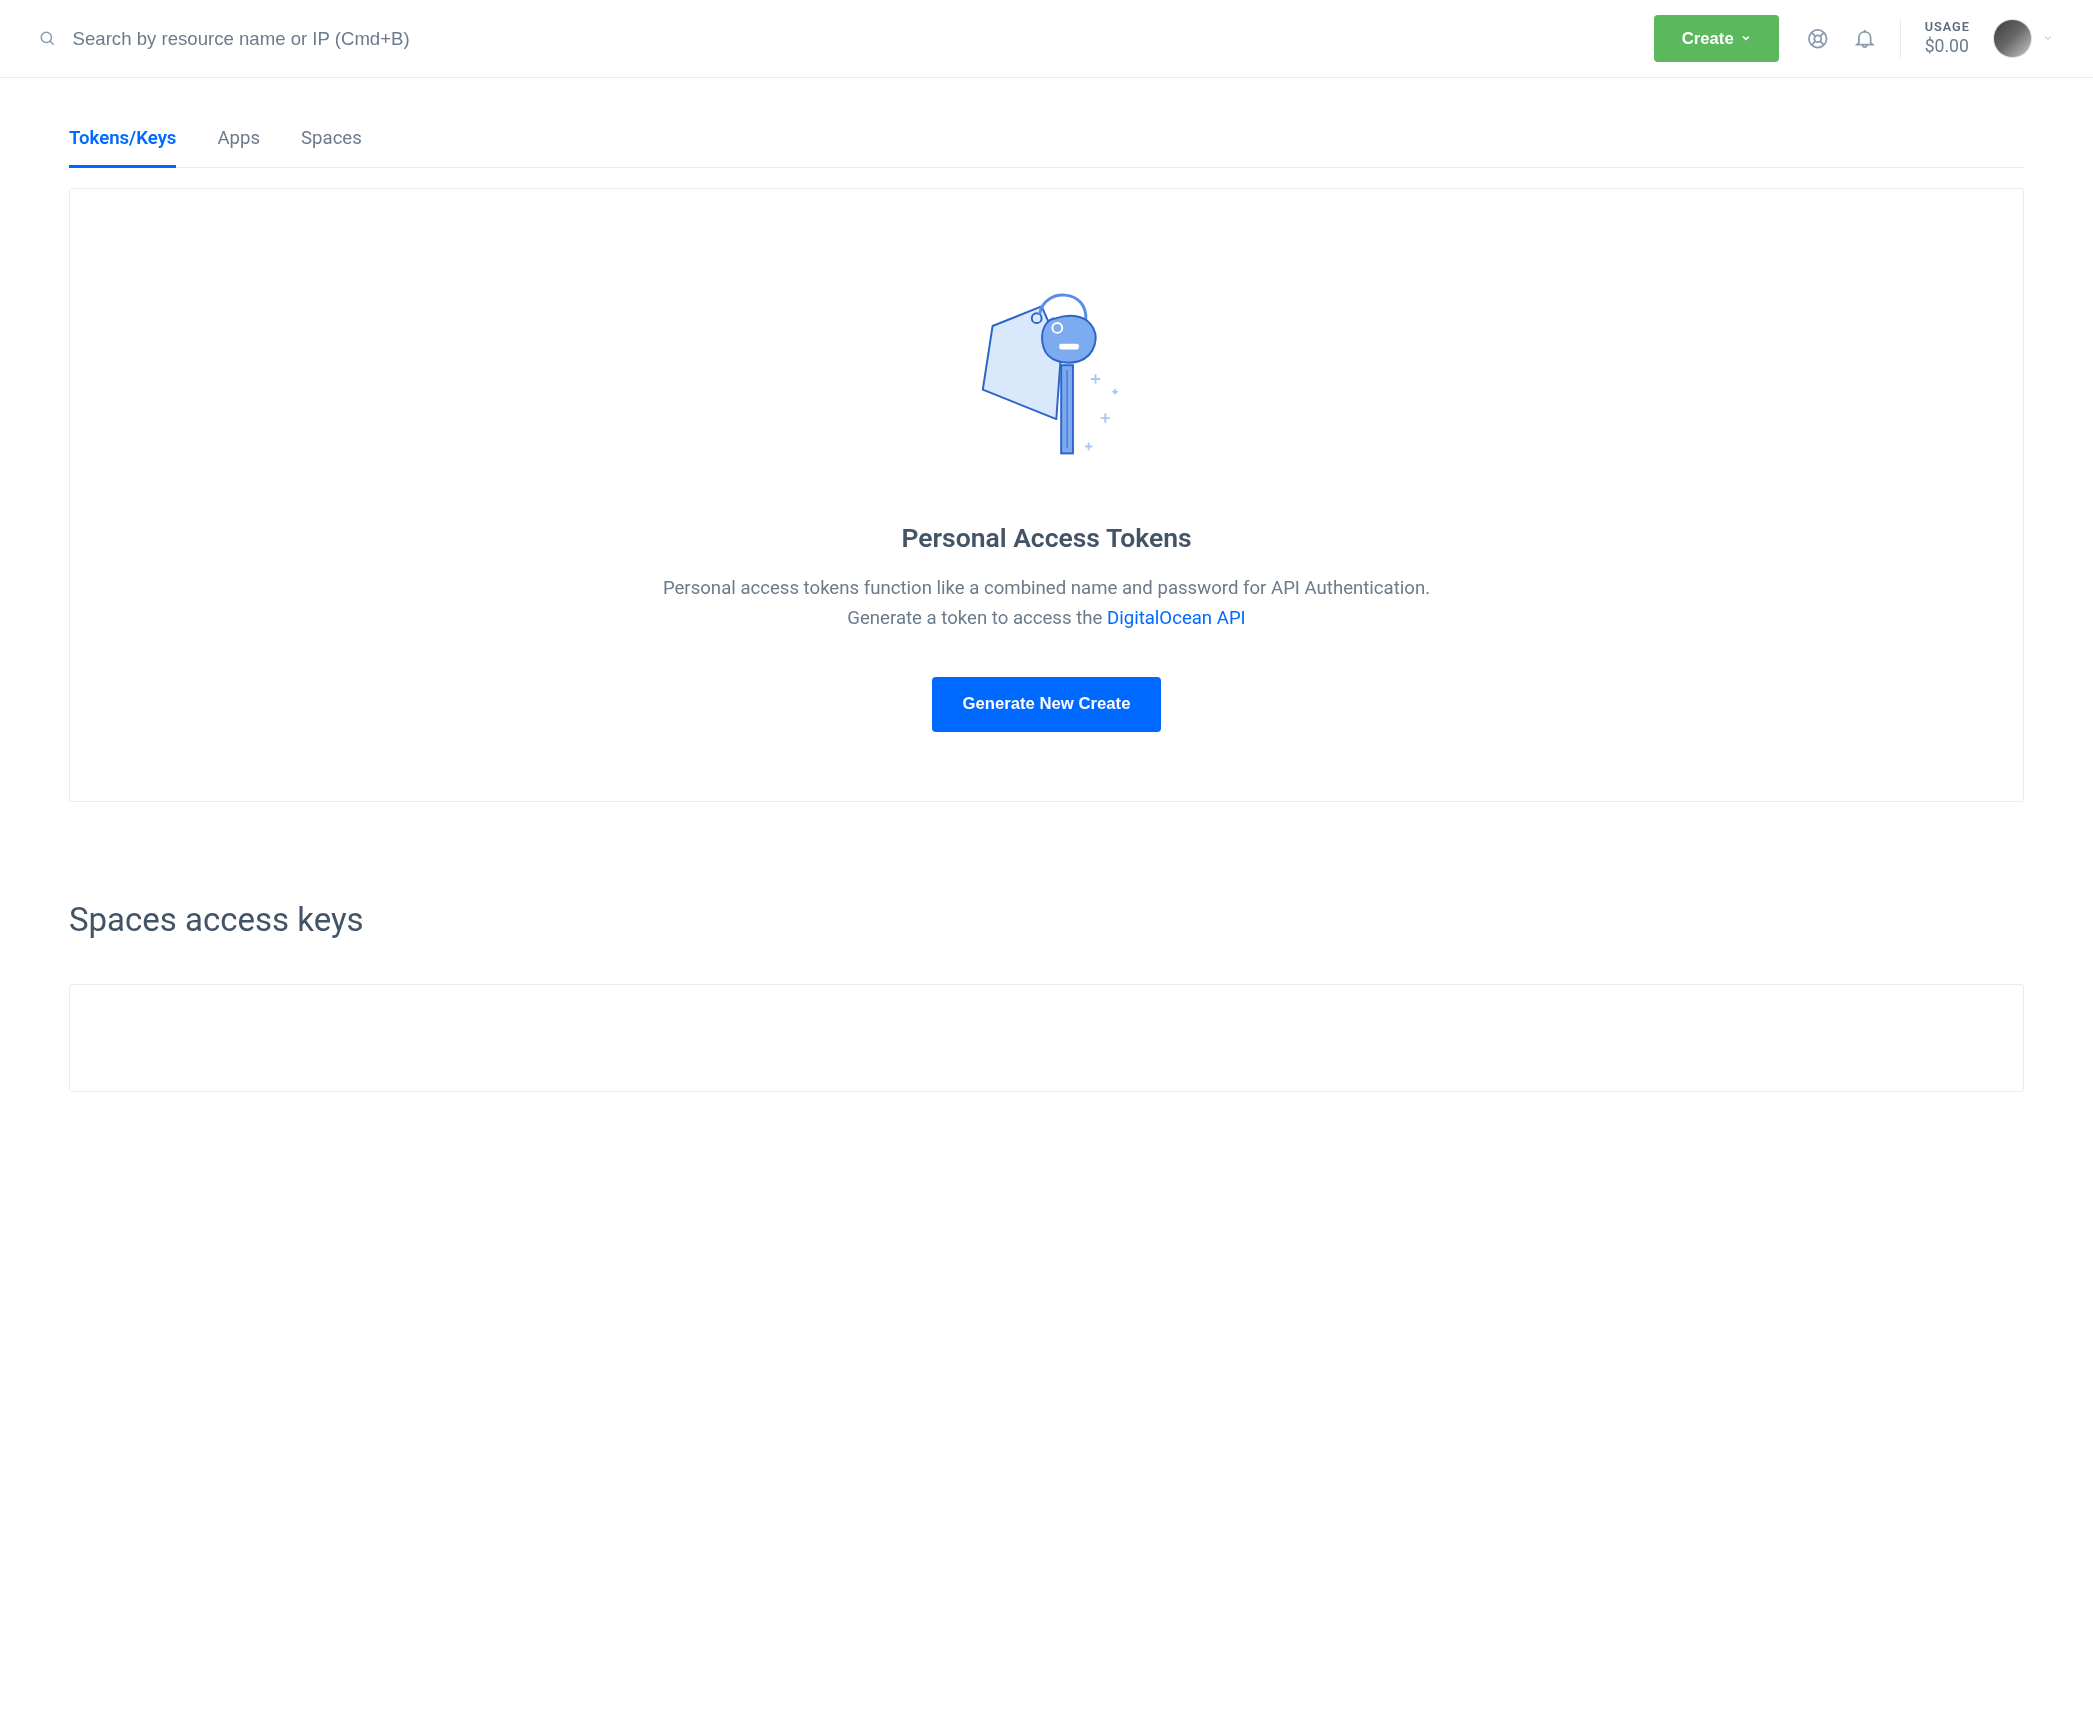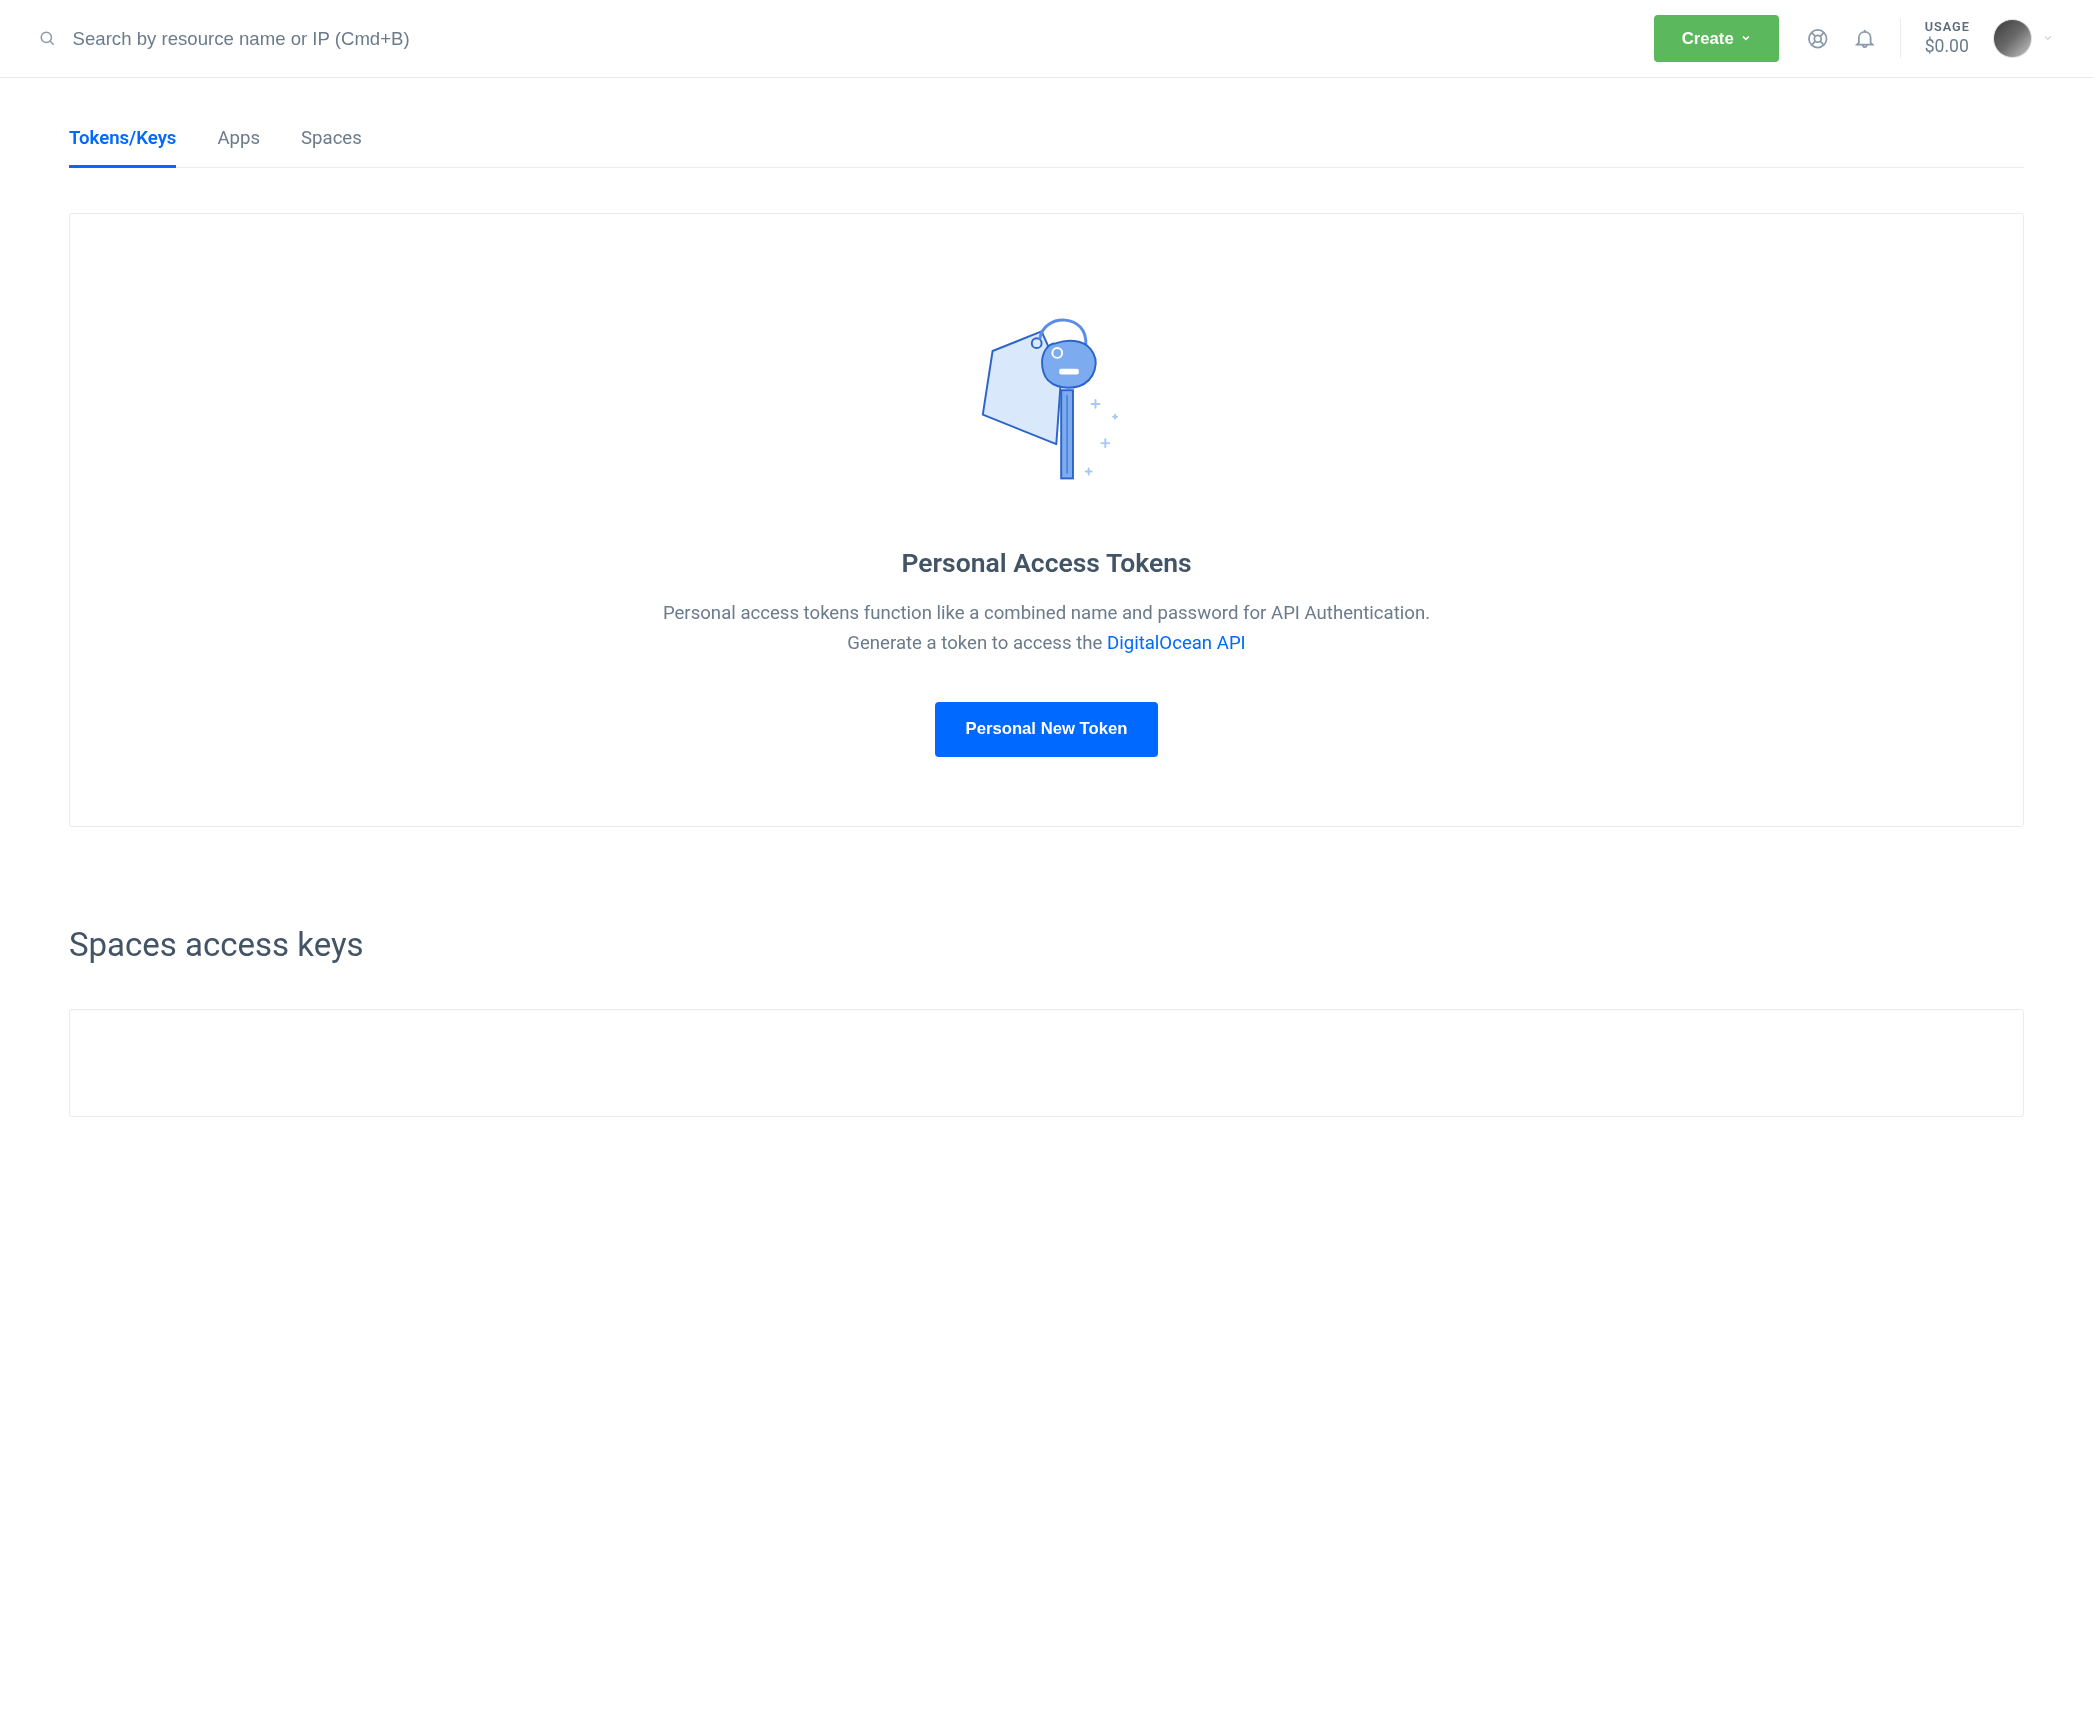--- a/index.html
+++ b/index.html
@@ -137,21 +137,21 @@
 .tab.active::after {
   content: "";
   position: absolute;
   bottom: -1px;
   left: 0;
   right: 0;
   height: 2.9px;
   background: #0069ff;
 }
 .panel {
-  margin-top: 45px;
+  margin-top: 20px;
   border: 1px solid #e8ecef;
   border-radius: 2.9px;
   text-align: center;
   padding: 88px 39px 69px 39px;
 }
 .panel-illustration {
   margin-bottom: 49px;
   display: flex;
   justify-content: center;
 }
@@ -282,19 +282,19 @@
           <line x1="125" y1="173" x2="131" y2="173"></line>
           <line x1="155" y1="115" x2="155" y2="119"></line>
           <line x1="153" y1="117" x2="157" y2="117"></line>
         </g>
       </svg>
     </div>
     <h2 class="panel-heading">Personal Access Tokens</h2>
     <p class="panel-text">
       <span>Personal access tokens function like a combined name and password for API Authentication. Generate a token to access the </span><a class="panel-link">DigitalOcean API</a>
     </p>
-    <button class="primary-button">Personal New Token</button>
+    <button class="primary-button">Generate New Create</button>
   </div>
 
   <h2 class="section-title">Spaces access keys</h2>
   <div class="panel-secondary"></div>
 </div>
 
 
 </body></html>

